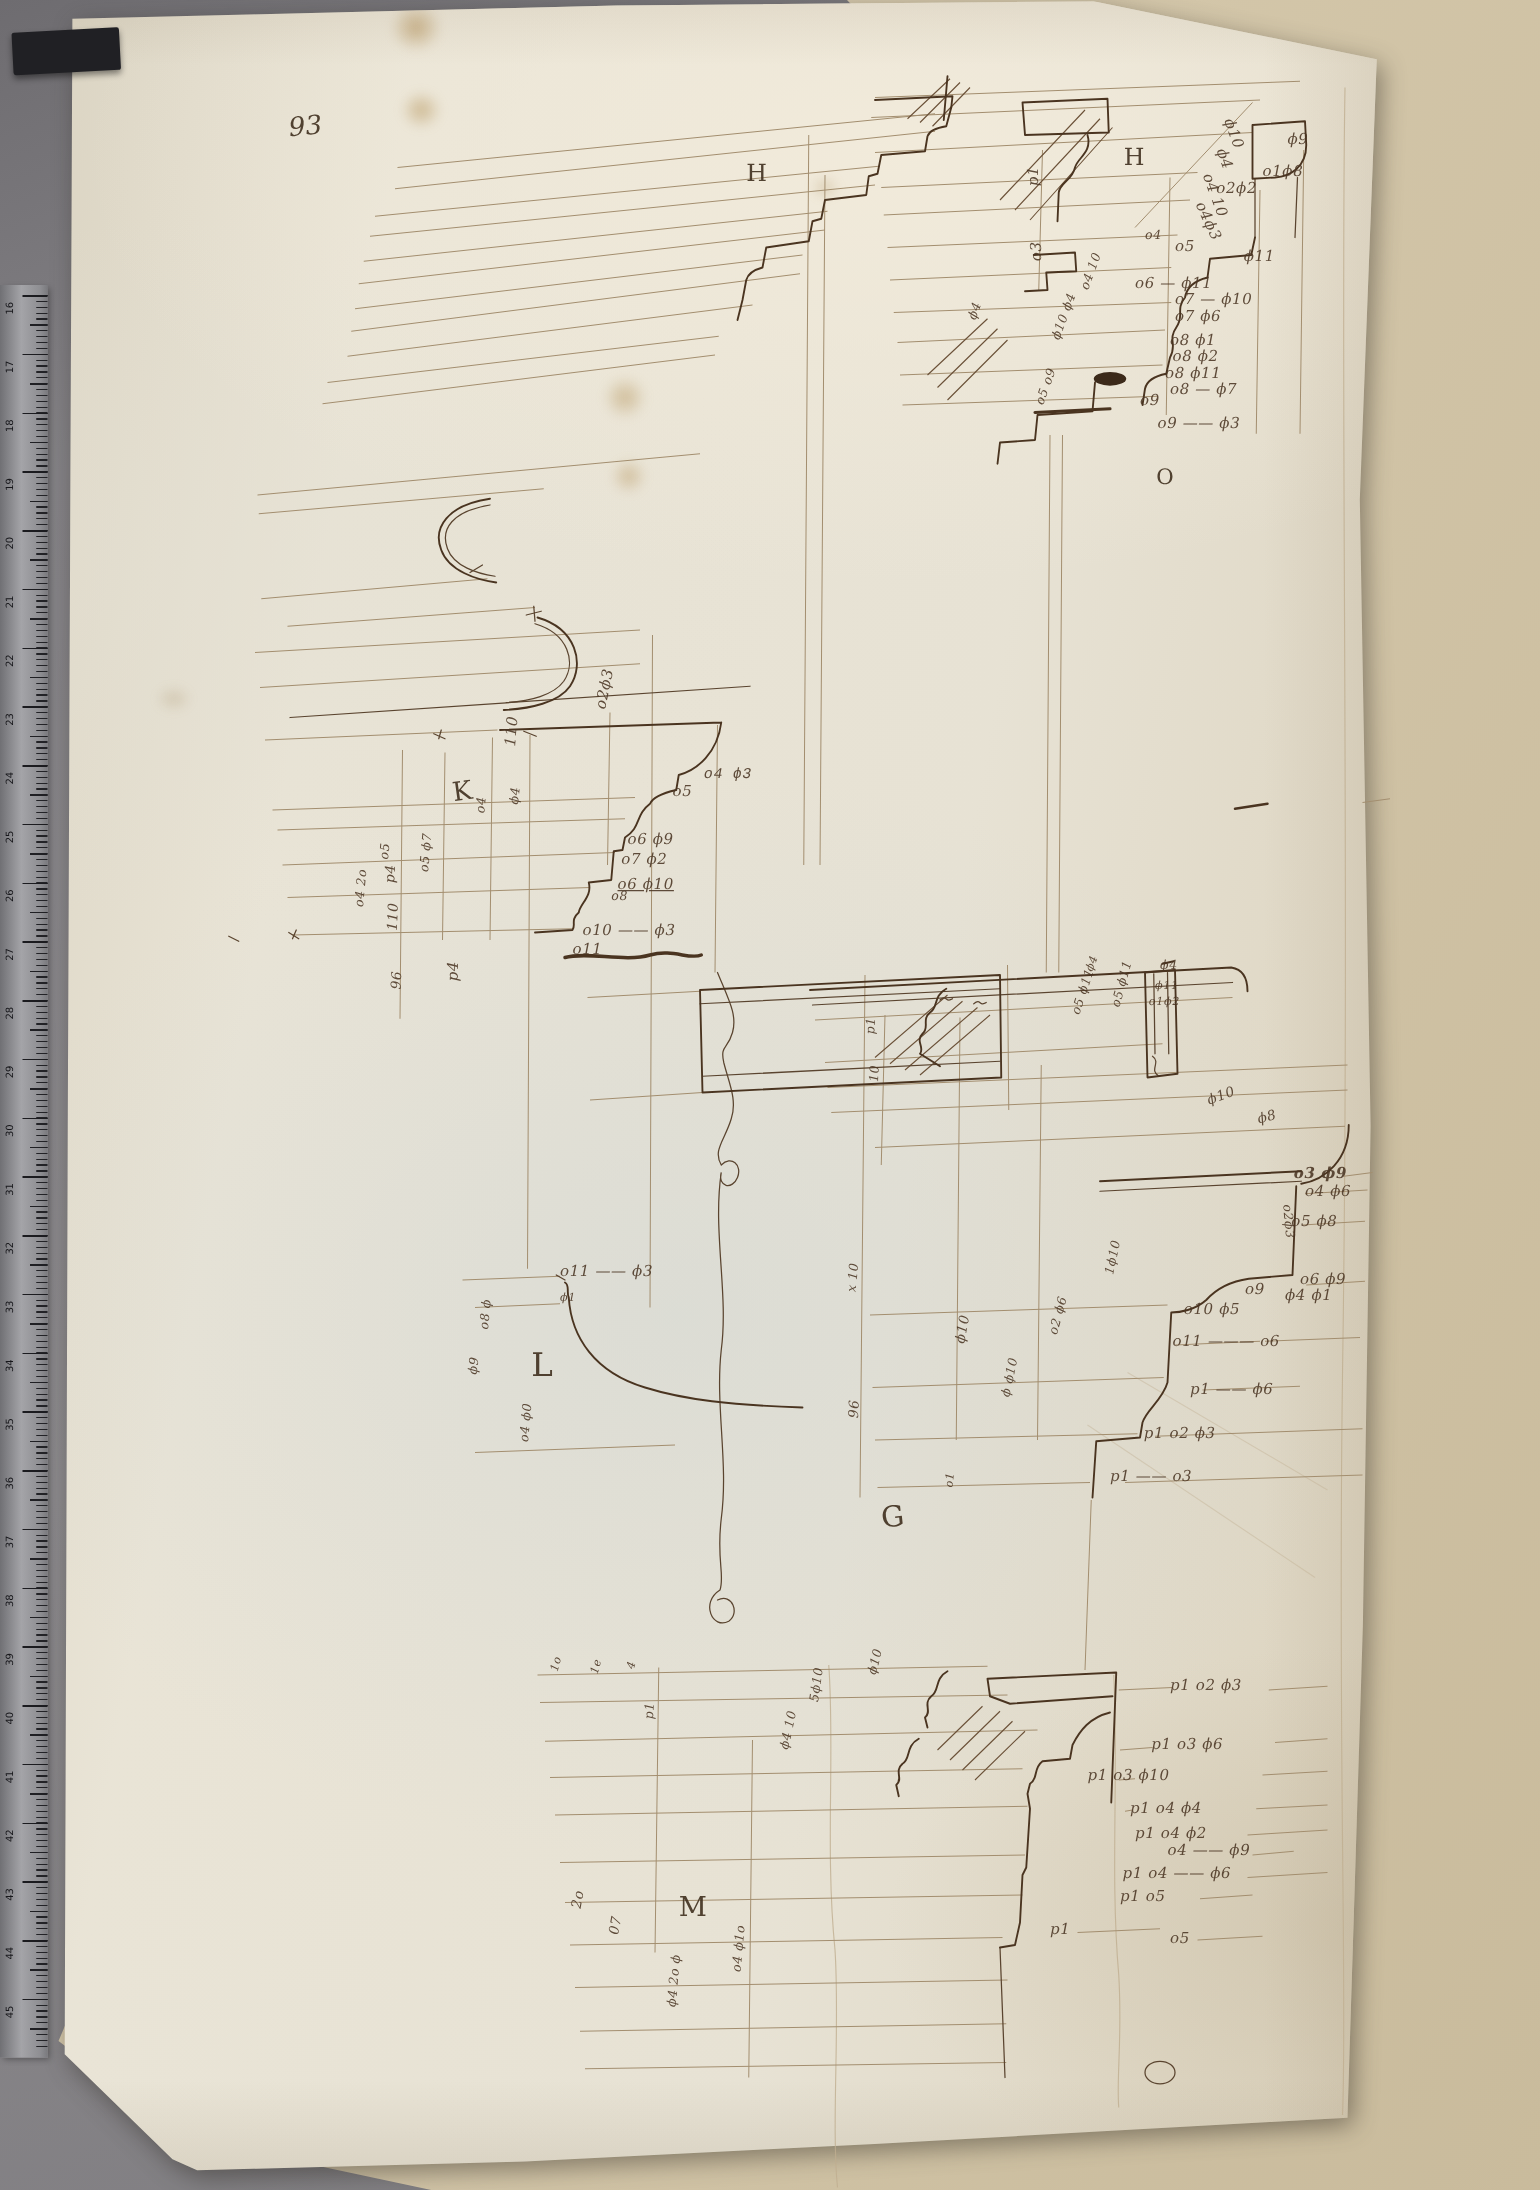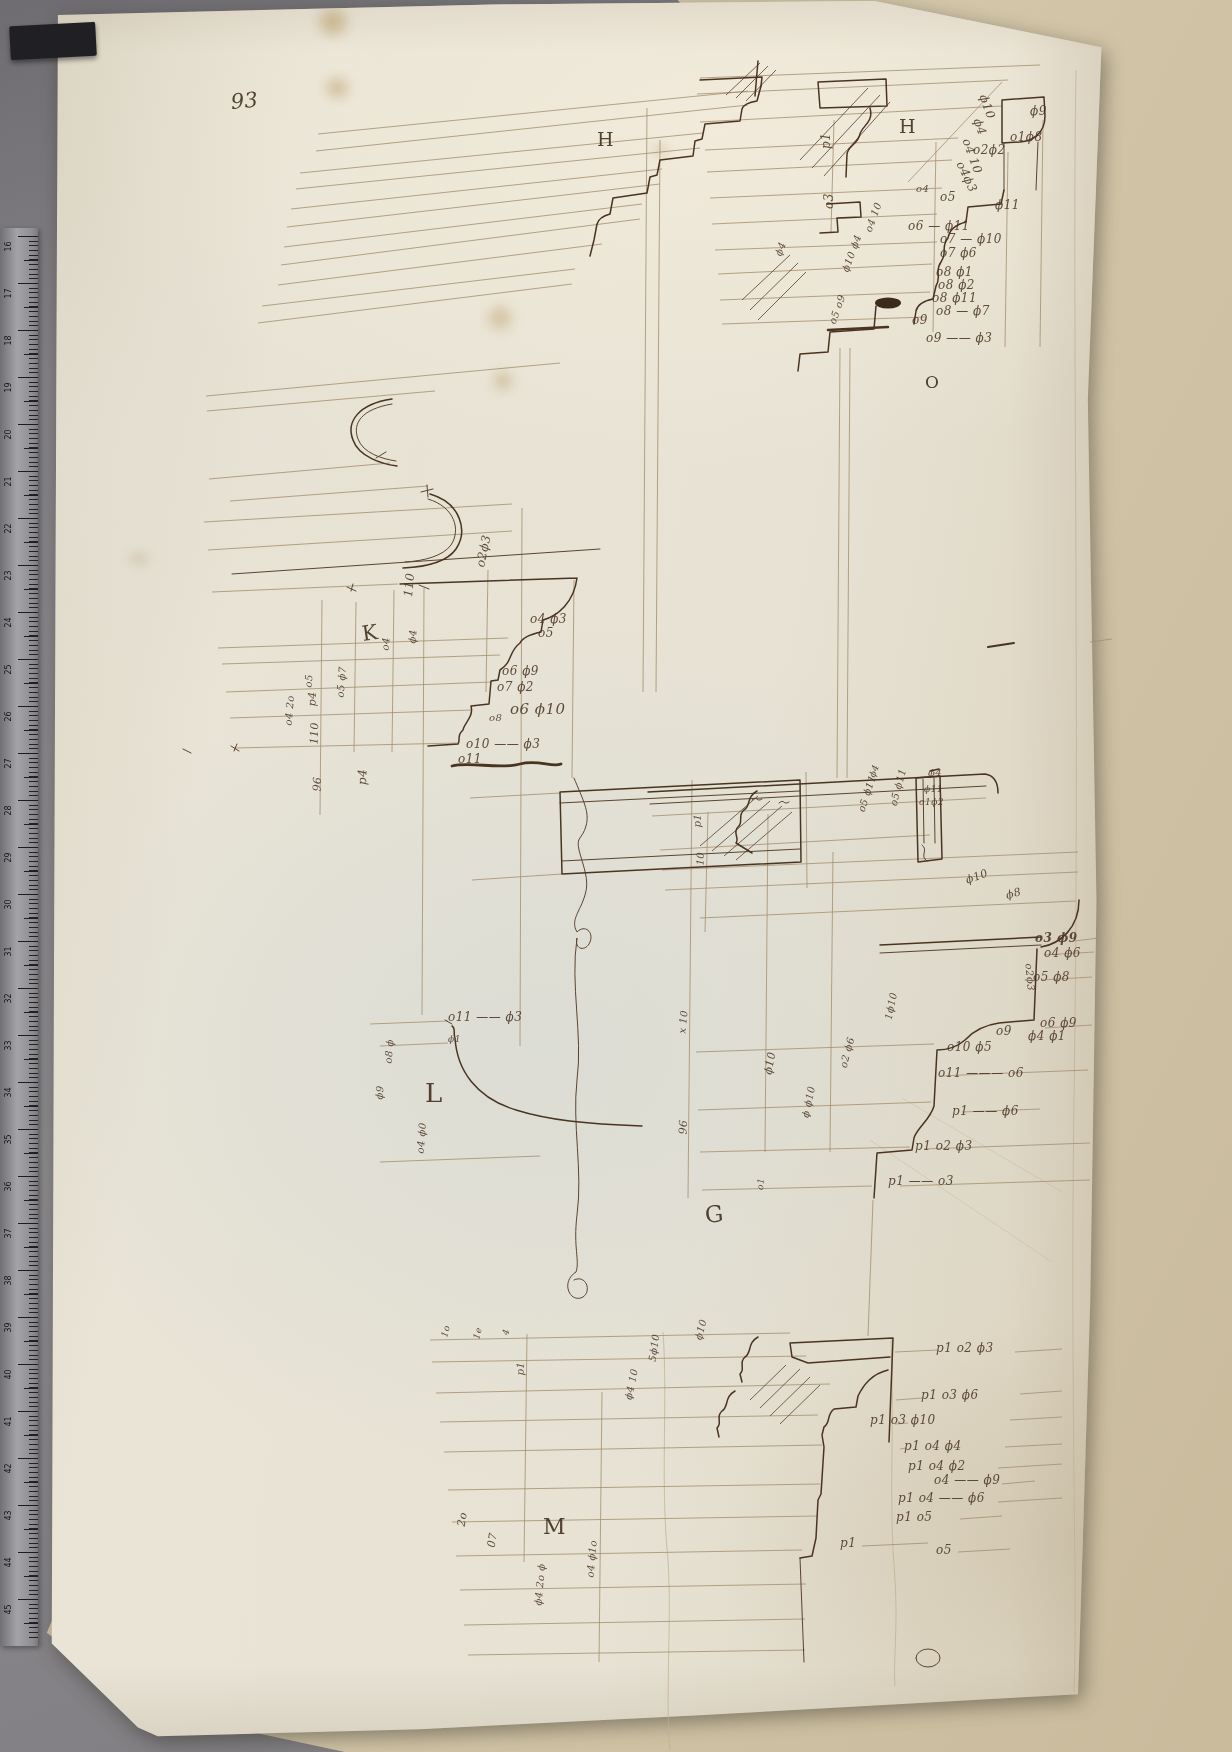--- a/index.html
+++ b/index.html
@@ -197,25 +197,25 @@
     <span class="ann" style="left: 936px; top: 304px; font-size: 12px; transform: rotate(0deg);">o8 — ϕ7</span>
     <span class="ann" style="left: 912px; top: 313px; font-size: 12px; transform: rotate(0deg);">o9</span>
     <span class="ann" style="left: 926px; top: 331px; font-size: 12px; transform: rotate(0deg);">o9 —— ϕ3</span>
     <span class="ann" style="left: 826px; top: 142px; font-size: 12px; transform: rotate(-90deg);">p1</span>
     <span class="ann" style="left: 829px; top: 202px; font-size: 12px; transform: rotate(-90deg);">o3</span>
     <span class="ann" style="left: 778px; top: 250px; font-size: 10px; transform: rotate(-70deg);">ϕ4</span>
     <span class="ann" style="left: 868px; top: 226px; font-size: 10px; transform: rotate(-70deg);">o4 10</span>
     <span class="ann" style="left: 845px; top: 266px; font-size: 10px; transform: rotate(-70deg);">ϕ10 ϕ4</span>
     <span class="ann" style="left: 832px; top: 318px; font-size: 10px; transform: rotate(-70deg);">o5 o9</span>
     <span class="ann" style="left: 480px; top: 560px; font-size: 12px; transform: rotate(-78deg);">o2ϕ3</span>
-    <span class="ann" style="left: 530px; top: 612px; font-size: 12px; transform: rotate(0deg);">o4 ϕ3</span>
+    <span class="ann" style="left: 563px; top: 612px; font-size: 12px; transform: rotate(0deg); font-family: Liberation Mono, monospace;">o4 ϕ3</span>
     <span class="ann" style="left: 538px; top: 626px; font-size: 12px; transform: rotate(0deg);">o5</span>
     <span class="ann" style="left: 502px; top: 664px; font-size: 12px; transform: rotate(0deg);">o6 ϕ9</span>
     <span class="ann" style="left: 497px; top: 680px; font-size: 12px; transform: rotate(0deg);">o7 ϕ2</span>
-    <span class="ann" style="left: 510px; top: 700px; font-size: 15px; transform: rotate(0deg);">o6  ϕ10</span>
+    <span class="ann" style="left: 494px; top: 700px; font-size: 12px; transform: rotate(0deg); text-decoration: underline;">o6  ϕ10</span>
     <span class="ann" style="left: 489px; top: 712px; font-size: 10px; transform: rotate(0deg);">o8</span>
     <span class="ann" style="left: 466px; top: 737px; font-size: 12px; transform: rotate(0deg);">o10 —— ϕ3</span>
     <span class="ann" style="left: 458px; top: 752px; font-size: 12px; transform: rotate(0deg);">o11</span>
     <span class="ann" style="left: 408px; top: 590px; font-size: 12px; transform: rotate(-85deg);">110</span>
     <span class="ann" style="left: 412px; top: 638px; font-size: 10px; transform: rotate(-85deg);">ϕ4</span>
     <span class="ann" style="left: 385px; top: 645px; font-size: 10px; transform: rotate(-85deg);">o4</span>
     <span class="ann" style="left: 308px; top: 682px; font-size: 10px; transform: rotate(-85deg);">o5</span>
     <span class="ann" style="left: 340px; top: 692px; font-size: 10px; transform: rotate(-85deg);">o5 ϕ7</span>
     <span class="ann" style="left: 288px; top: 720px; font-size: 10px; transform: rotate(-85deg);">o4 2o</span>
     <span class="ann" style="left: 362px; top: 778px; font-size: 12px; transform: rotate(-88deg);">p4</span>

